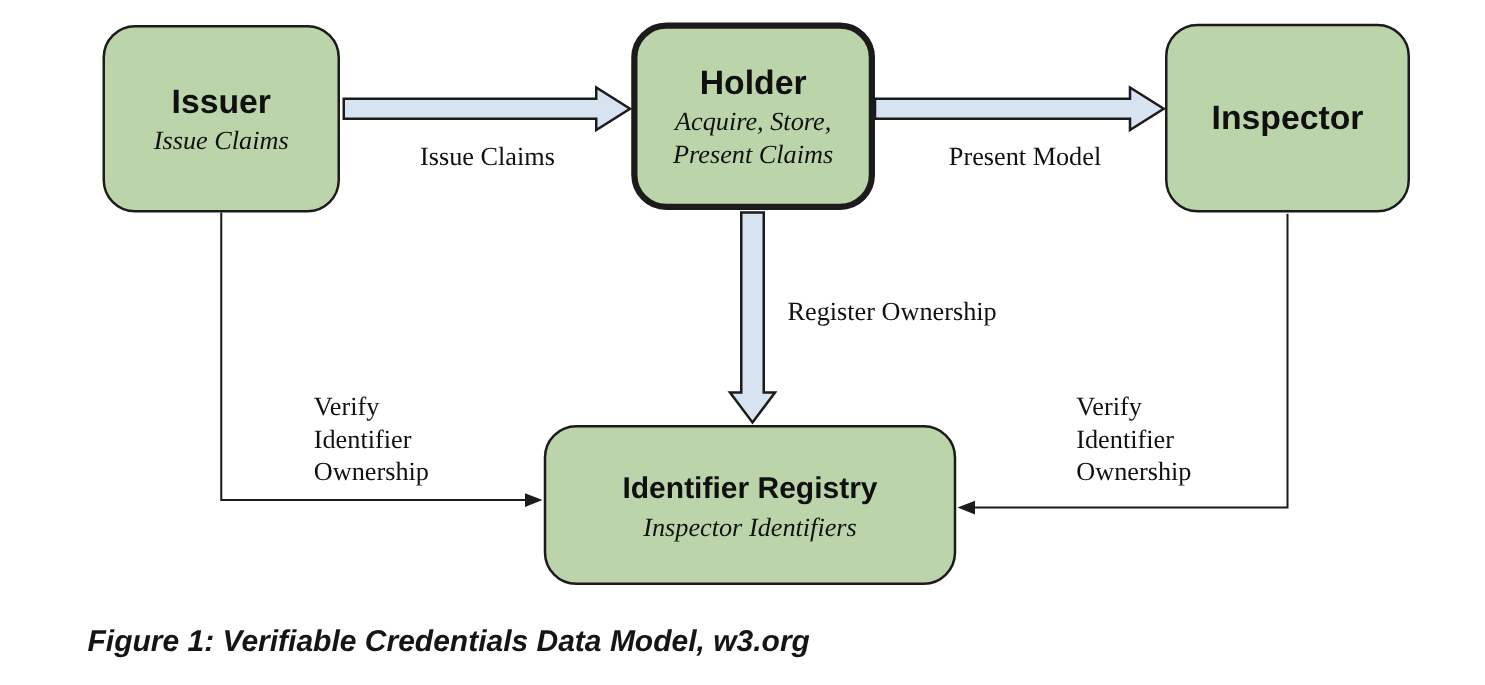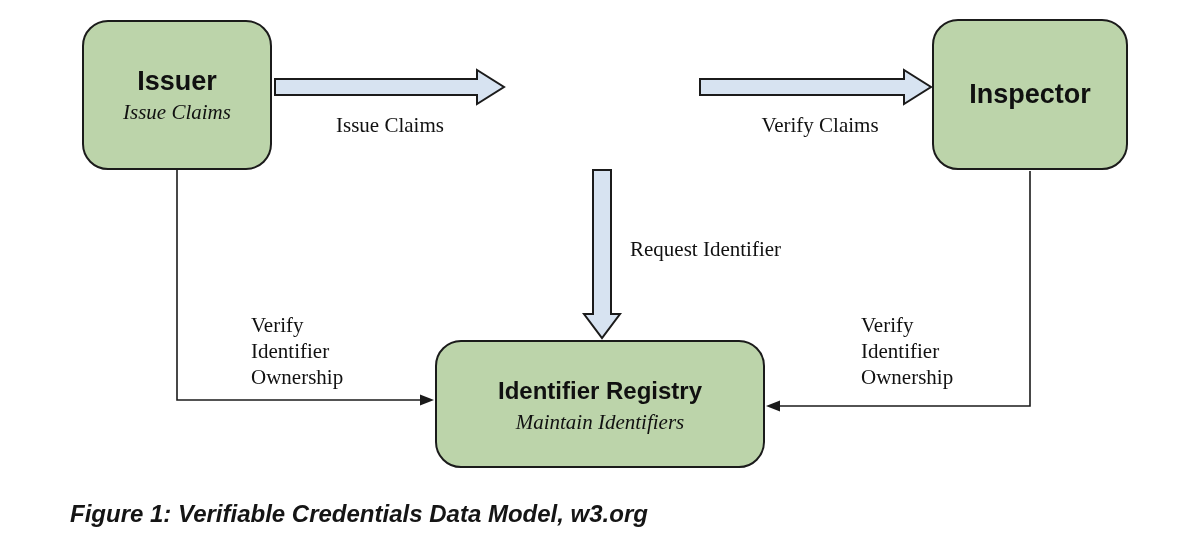--- a/index.html
+++ b/index.html
@@ -100,35 +100,39 @@
 
     <path class="thin-line" d="M1030,171 L1030,406 L779,406"></path>
     <polygon class="thin-head" points="766,406 780,400.5 780,411.5"></polygon>
   </svg>
 
   <div class="node" id="node-issuer">
     <div class="node-title">Issuer</div>
     <div class="node-subtitle">Issue Claims</div>
   </div>
 
+  <div class="node" id="node-holder">
+    <div class="node-title">Holder</div>
+    <div class="node-subtitle">Acquire, Store, Present Claims</div>
+  </div>
 
   <div class="node" id="node-inspector">
     <div class="node-title">Inspector</div>
   </div>
 
   <div class="node" id="node-registry">
     <div class="node-title">Identifier Registry</div>
-    <div class="node-subtitle">Maintain Identifiers</div>
+    <div class="node-subtitle">Inspector Identifiers</div>
   </div>
 
   <div class="edge-label" id="label-issue-claims">Issue Claims</div>
 
-  <div class="edge-label" id="label-present-claims">Verify Claims</div>
+  <div class="edge-label" id="label-present-claims">Present Model</div>
 
-  <div class="edge-label" id="label-register-identifier">Request Identifier</div>
+  <div class="edge-label" id="label-register-identifier">Register Ownership</div>
 
   <div class="edge-label" id="label-verify-left">Verify Identifier Ownership</div>
 
   <div class="edge-label" id="label-verify-right">Verify Identifier Ownership</div>
 
   <div class="caption">Figure 1: Verifiable Credentials Data Model, w3.org</div>
 
 </div>
 
 </body></html>

